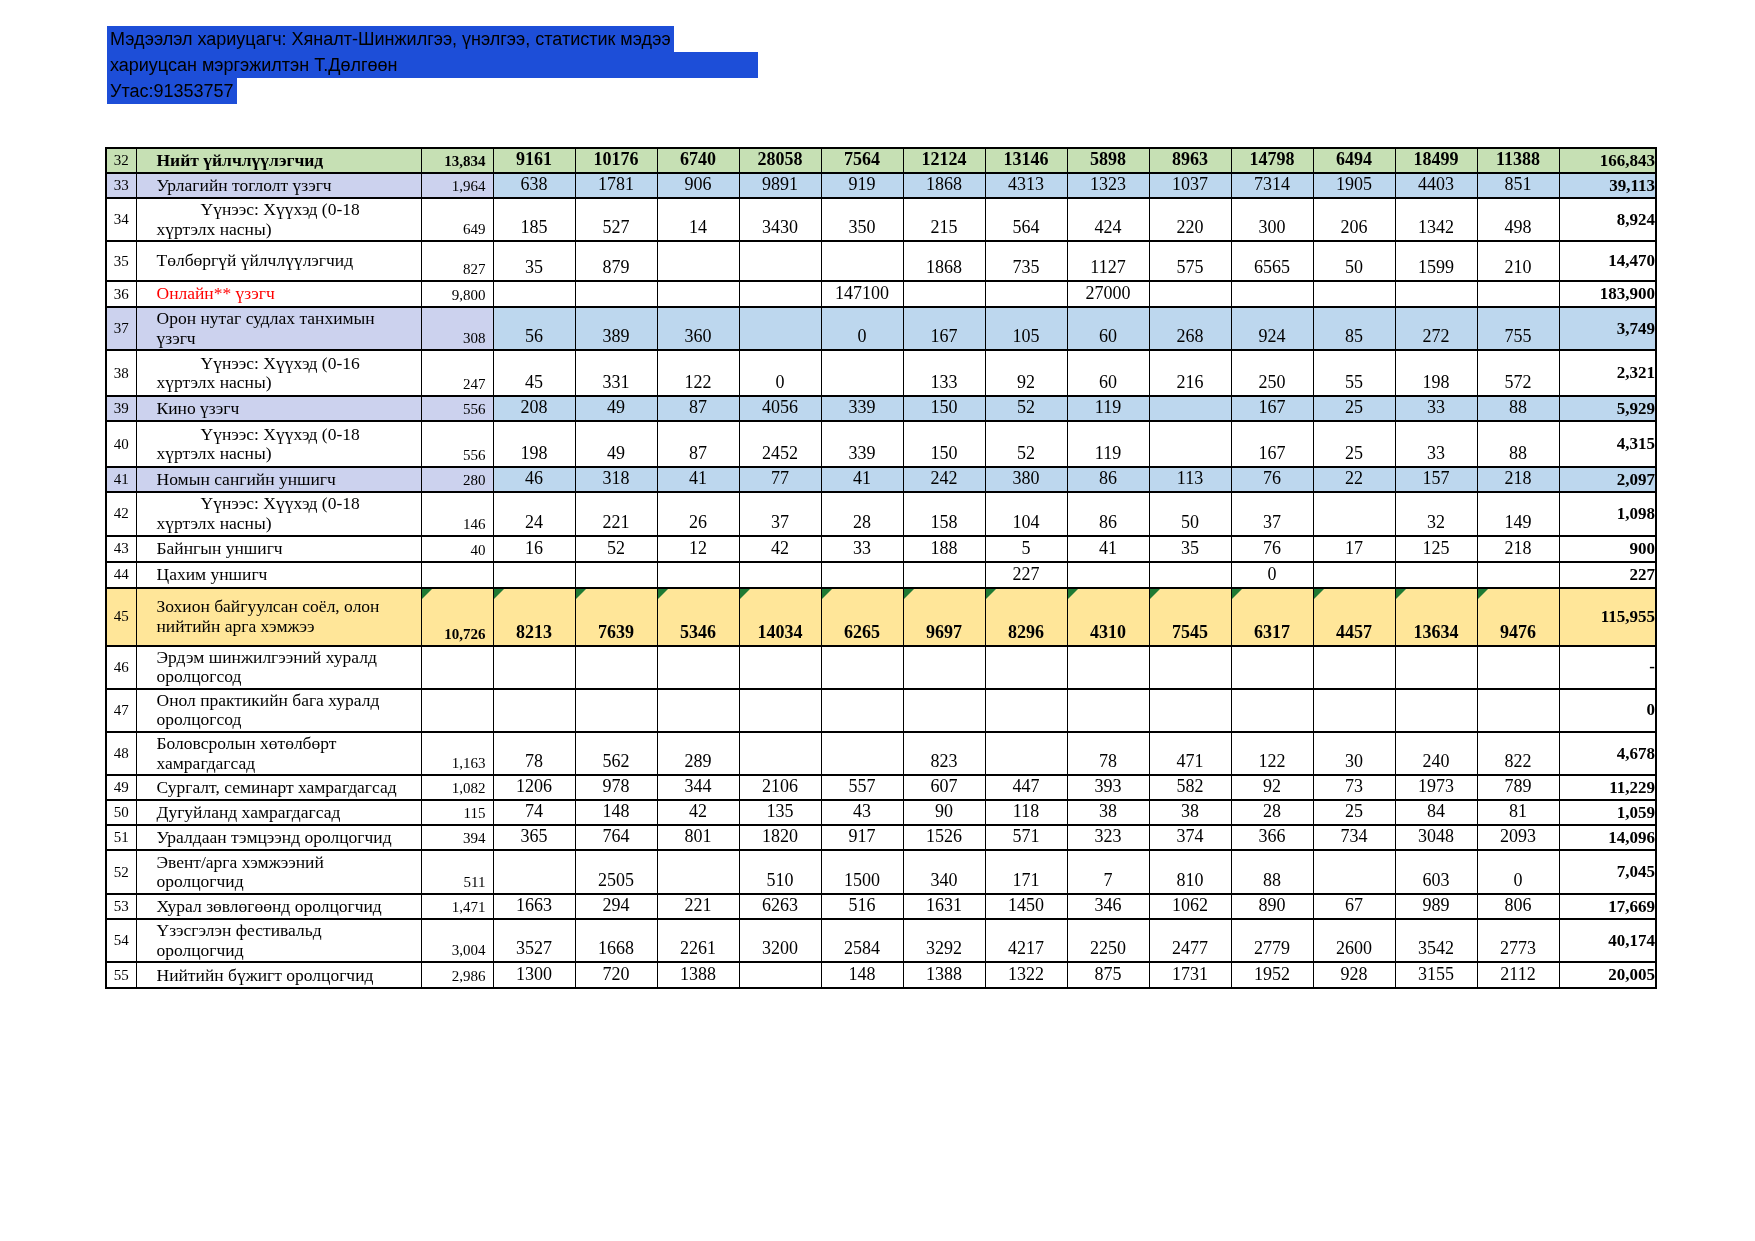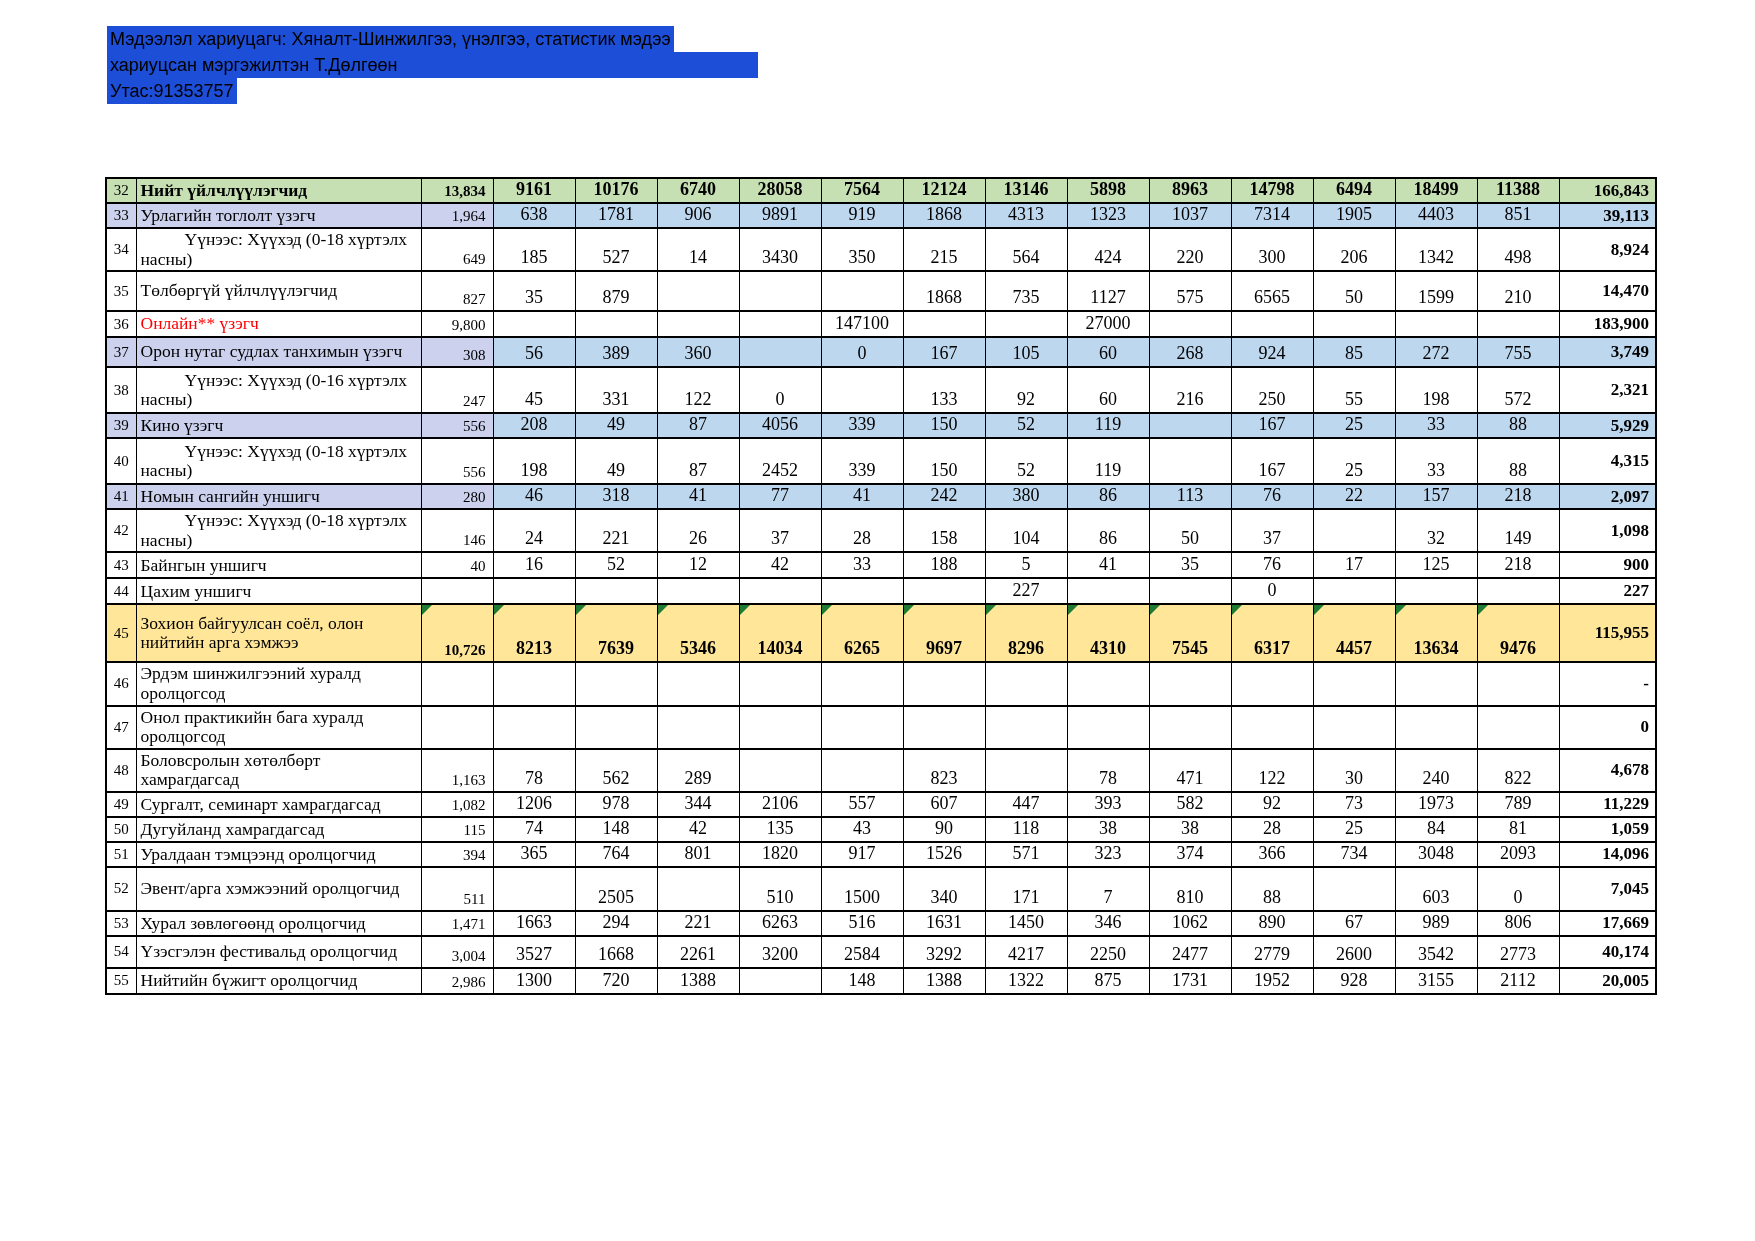--- a/index.html
+++ b/index.html
@@ -8,42 +8,42 @@
     font-family:"Liberation Serif", serif; color:#000;
   }
   .info-block {
     position:absolute; left:107px; top:26px;
     font-family:"Liberation Sans", sans-serif; font-size:18px; line-height:26px;
   }
   .hl { background:#1d4ed8; display:inline-block; padding:0 3px; }
   .hl.l2 { min-width:645px; }
 
   table.stats {
-    position:absolute; left:105px; top:177px; width:1550px;
+    position:absolute; left:105px; top:147px; width:1550px;
     border-collapse:collapse; table-layout:fixed;
     border:2.5px solid #000;
   }
   td {
     border:1.5px solid #000;
     border-top-width:2.1px; border-bottom-width:2.1px;
     overflow:hidden;
   }
   .cell-rownum { text-align:center; vertical-align:middle; font-size:15px; }
-  .cell-label  { vertical-align:middle; font-size:17.5px; line-height:1.12; padding:1px 4px; }
+  .cell-label  { vertical-align:middle; font-size:17.5px; line-height:1.12; padding:1px 20px; }
   .cell-label.align-center { }
   .cell-label.align-indent { text-indent:44px; }
   .cell-label.label-red { color:#ff0000; }
   .cell-data {
     text-align:center; vertical-align:bottom; font-size:18px;
     padding:0 2px 2px 2px; position:relative;
   }
   td.cell-data.first { text-align:right; font-size:15px; padding-right:7px; }
   .cell-total {
     text-align:right; vertical-align:middle; font-weight:bold;
-    font-size:17px; padding-right:6px;
+    font-size:17px; padding-right:0;
   }
   
   .rs-green td { background:#c6e0b4; }
   .rs-green .cell-label, .rs-green .cell-data, .rs-green .cell-total { font-weight:bold; }
   .rs-blue .cell-rownum, .rs-blue .cell-label { background:#ccd2ee; }
   .rs-blue .cell-data, .rs-blue .cell-total { background:#bdd7ee; }
   .rs-blue td.cell-data.first { background:#ccd2ee; }
   .rs-yellow td { background:#ffe699; }
   .rs-yellow .cell-data, .rs-yellow .cell-total { font-weight:bold; }
   

